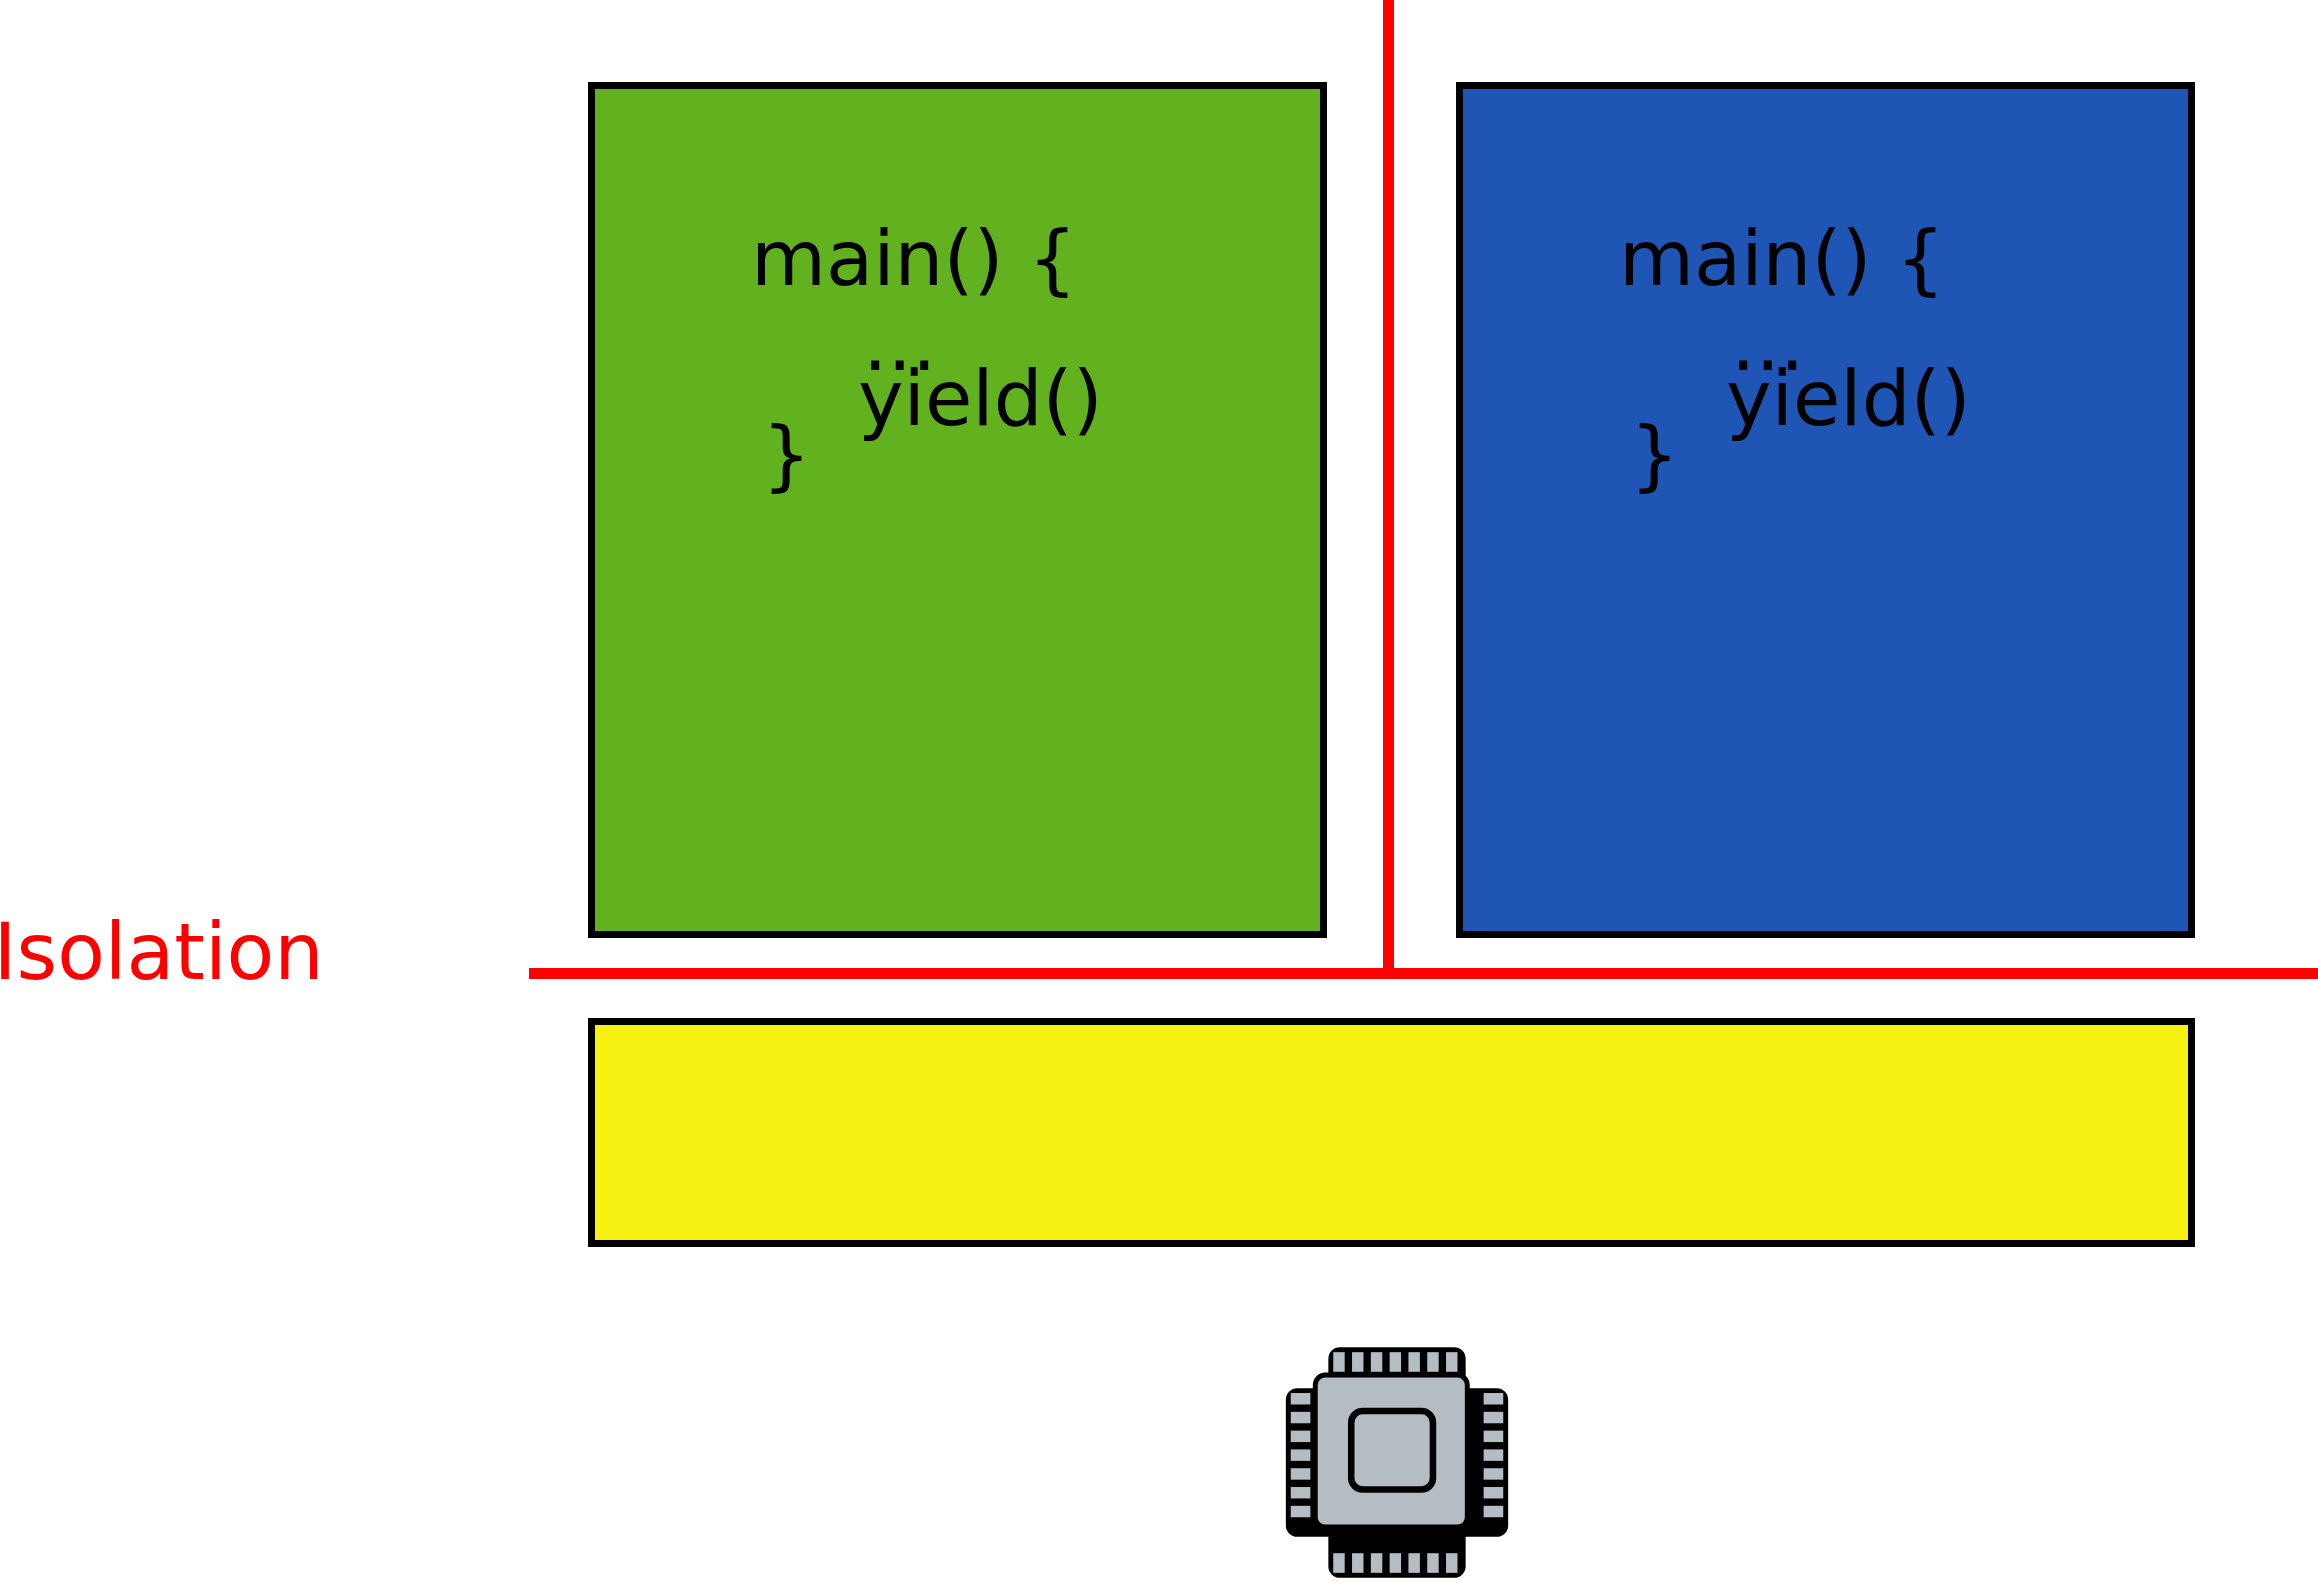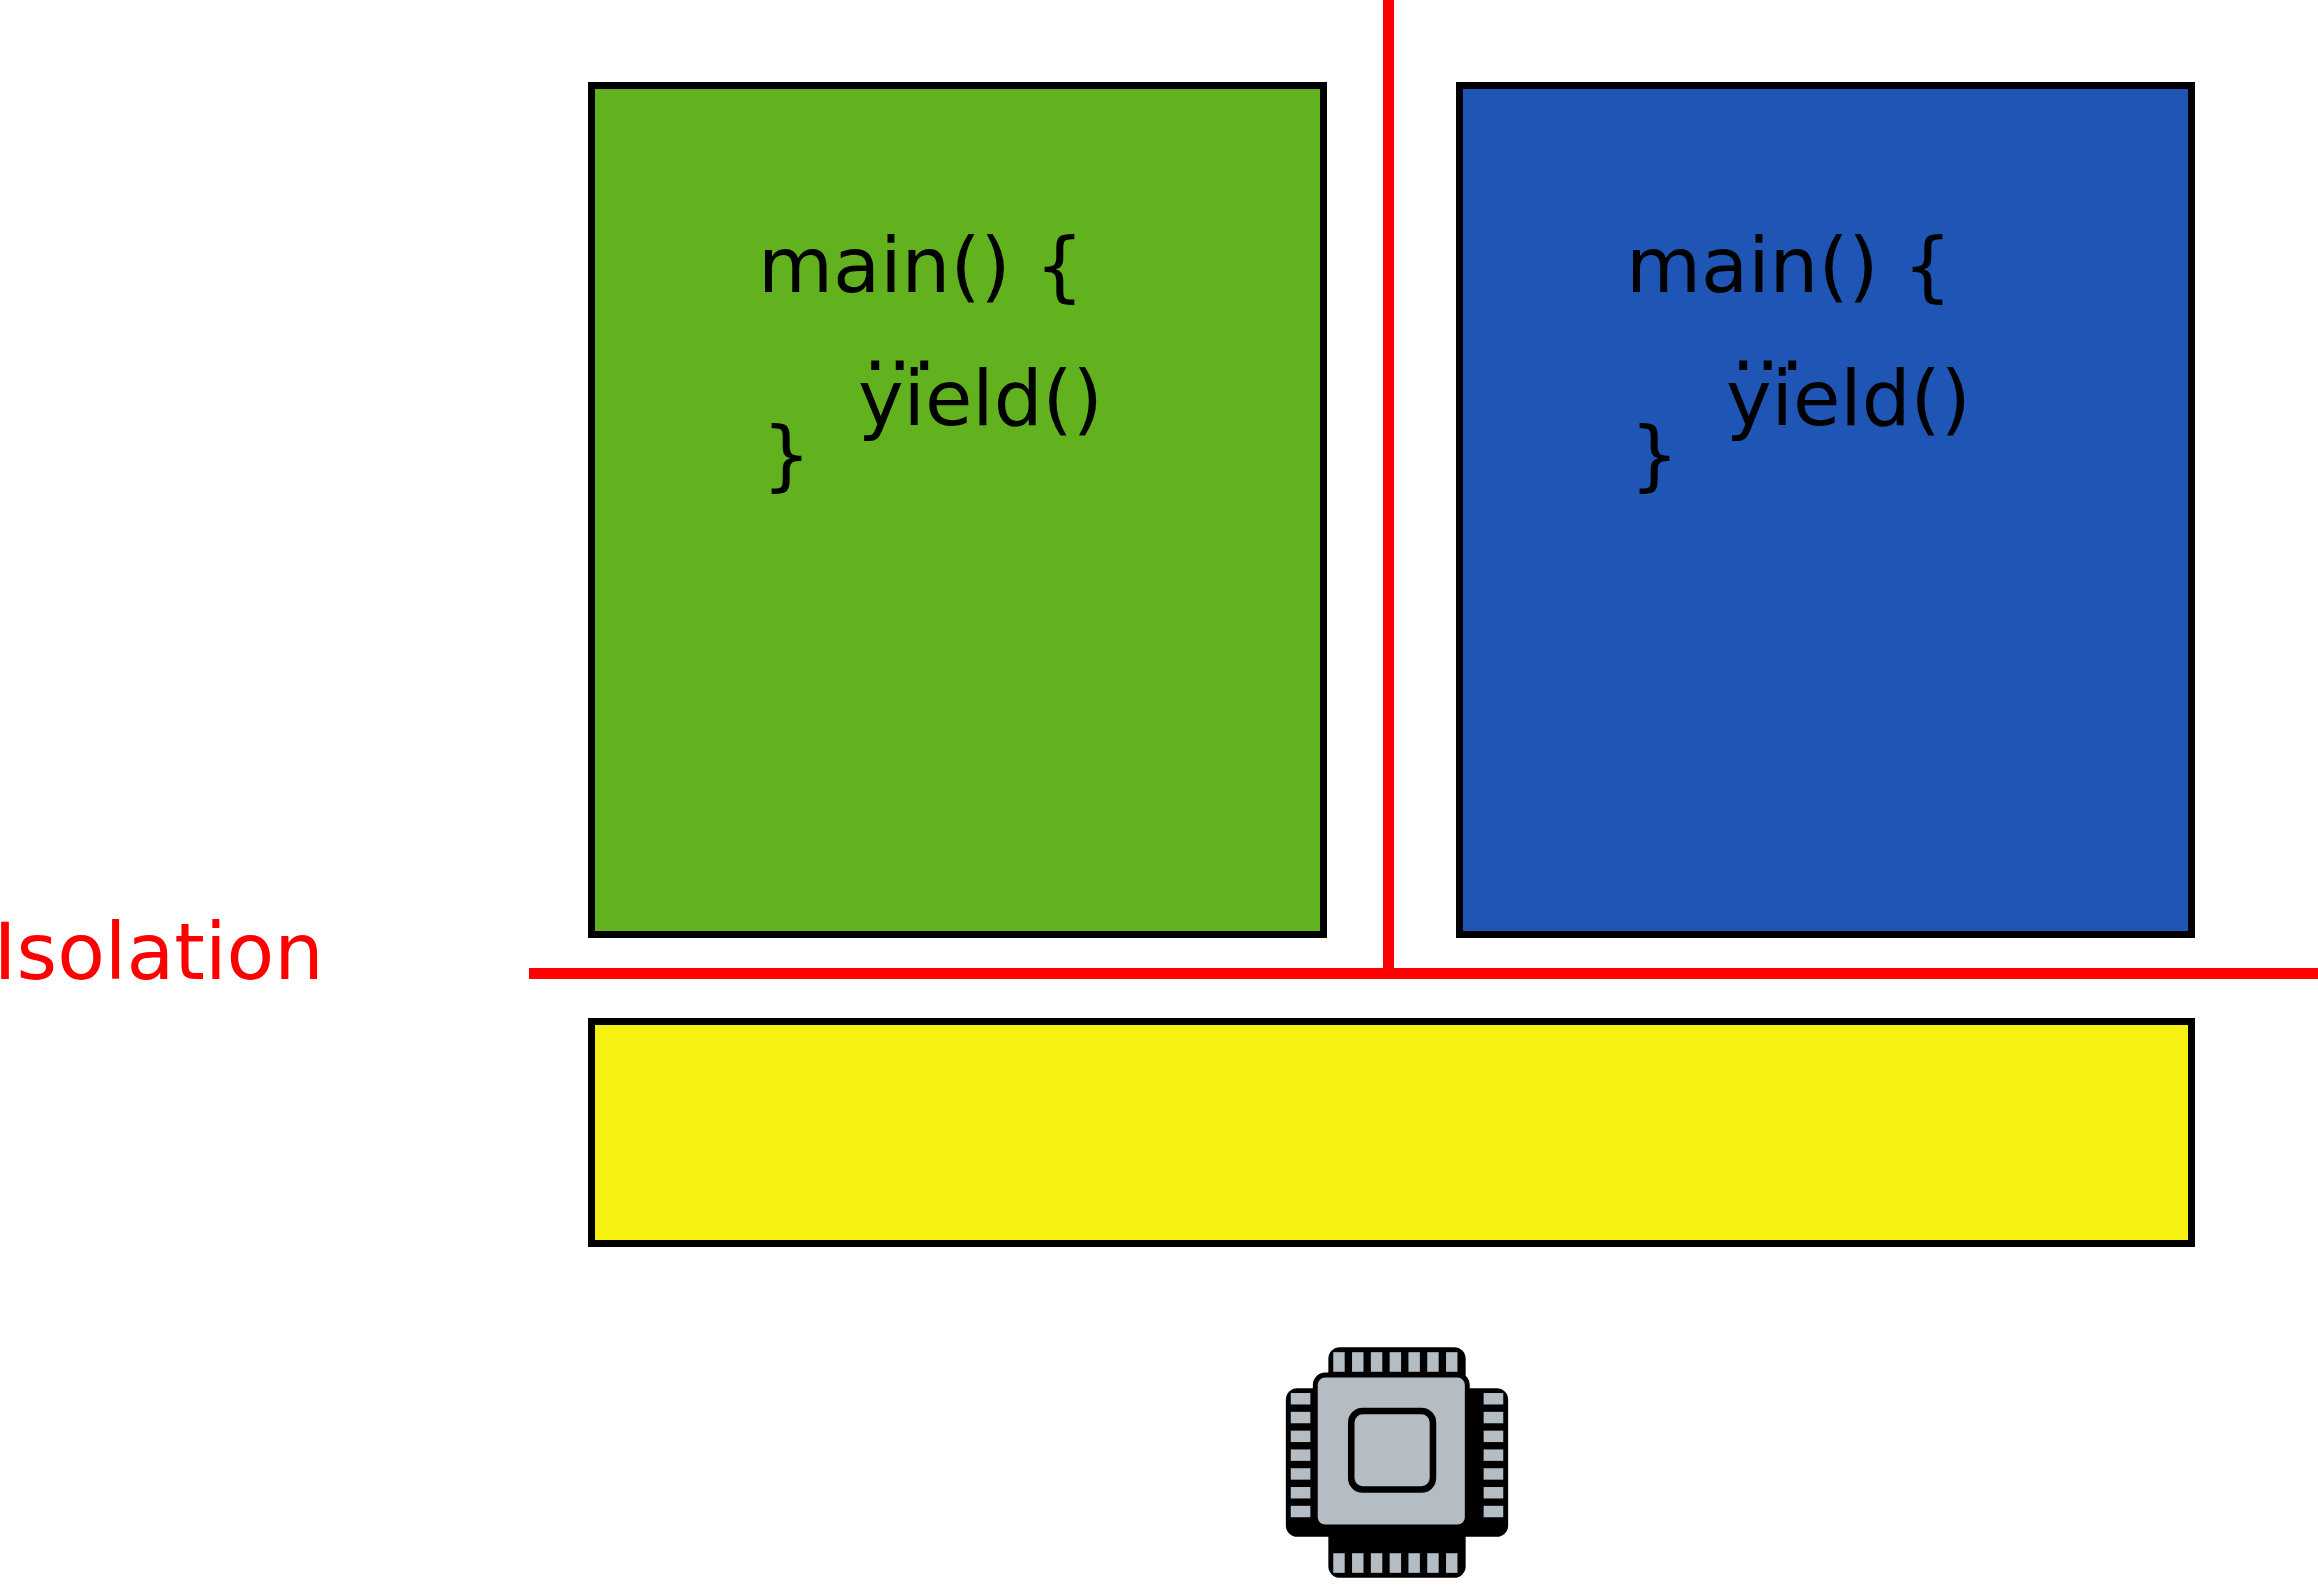--- a/index.html
+++ b/index.html
@@ -45,21 +45,21 @@
     height: 100%;
     color: #000000;
     font-size: 77px;
     line-height: 1.0;
   }
   .code-line {
     position: absolute;
     white-space: pre;
     letter-spacing: 0px;
   }
-  .code-line.l1 { left: 163px; top: 131px; margin-top: 7px; }
+  .code-line.l1 { left: 156px; top: 131px; }
   .code-line.l2 { left: 268px; top: 216px; }
   .code-line.l3 { left: 263px; top: 271px; }
   .code-line.l4 { left: 167px; top: 327px; }
 
   
   #runtime-bar {
     position: absolute;
     box-sizing: border-box;
     left: 588px;
     top: 1018px;

